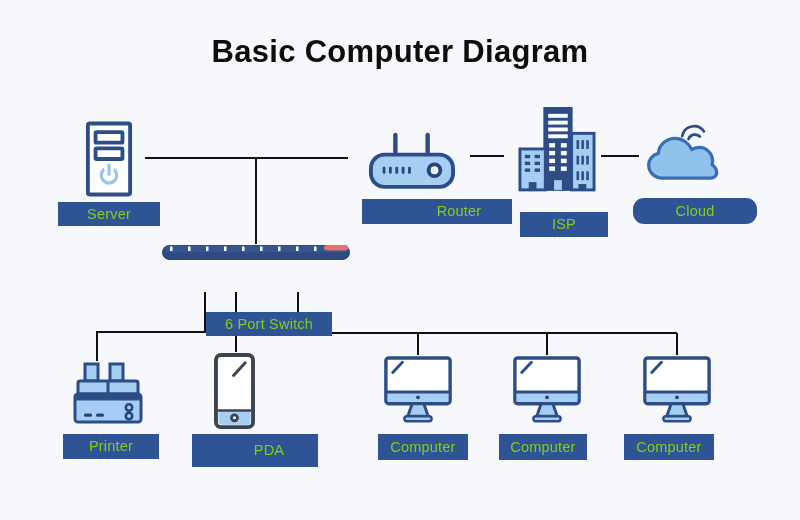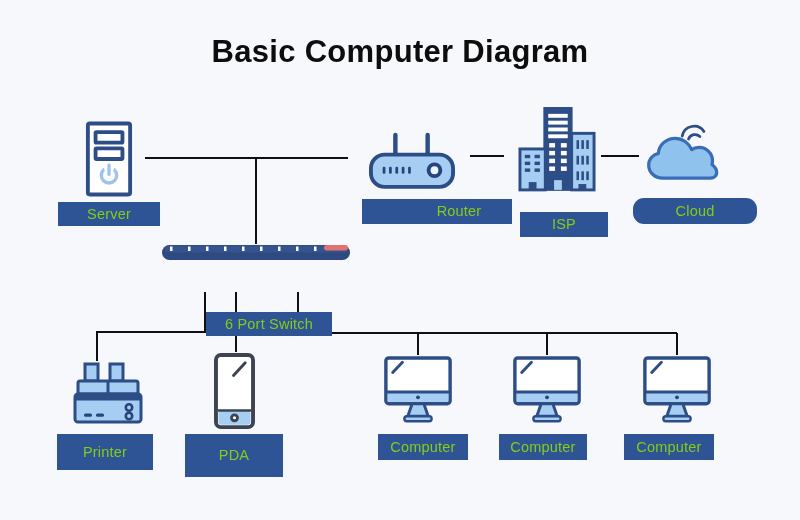--- a/index.html
+++ b/index.html
@@ -152,31 +152,31 @@
     <rect x="37" y="3" width="13" height="17" fill="#a6cdf2" stroke="#2c4d85" stroke-width="3"></rect>
     <rect x="5" y="20" width="60" height="13" rx="2" fill="#a6cdf2" stroke="#2c4d85" stroke-width="3"></rect>
     <path d="M35 20 V33" stroke="#2c4d85" stroke-width="3"></path>
     <rect x="2" y="33" width="66" height="28" rx="3" fill="#a6cdf2" stroke="#2c4d85" stroke-width="3"></rect>
     <rect x="3" y="33" width="64" height="6.5" fill="#2c4d85"></rect>
     <circle cx="56" cy="46.5" r="3.2" fill="#a6cdf2" stroke="#27457a" stroke-width="2.6"></circle>
     <circle cx="56" cy="55" r="3.2" fill="#a6cdf2" stroke="#27457a" stroke-width="2.6"></circle>
     <rect x="11" y="52.5" width="8" height="3.2" rx="1.5" fill="#27457a"></rect>
     <rect x="23" y="52.5" width="8" height="3.2" rx="1.5" fill="#27457a"></rect>
   </svg>
-  <div class="label" style="left:57px;top:434px;width:96px;height:36px;">Printer</div>
+  <div class="label" style="left:63px;top:434px;width:96px;height:25px;">Printer</div>
 
   <svg class="abs" style="left:213px;top:352px;" width="43" height="78" viewBox="0 0 44 80">
     <rect x="3" y="3" width="38" height="74" rx="5" fill="#ffffff" stroke="#3d4450" stroke-width="4"></rect>
     <path d="M21 24 L33 11" stroke="#3d4450" stroke-width="3" stroke-linecap="round"></path>
     <rect x="5.5" y="60" width="33" height="14.5" rx="3" fill="#a6cdf2"></rect>
     <path d="M5 60 H39" stroke="#3d4450" stroke-width="2.5"></path>
     <circle cx="22" cy="67.5" r="4.5" fill="#3d4450"></circle>
     <circle cx="22" cy="67.5" r="1.6" fill="#ffffff"></circle>
   </svg>
-  <div class="label" style="left:185px;top:434px;width:98px;height:43px;">PDA</div>
+  <div class="label" style="left:192px;top:434px;width:98px;height:33px;padding-left:28px;">PDA</div>
 
   <svg class="abs" style="left:383px;top:356px;" width="70" height="72" viewBox="0 0 70 74">
     <rect x="2" y="2" width="66" height="47" rx="3" fill="#ffffff" stroke="#2c4d85" stroke-width="3.5"></rect>
     <rect x="4" y="37.5" width="62" height="9.7" fill="#a6cdf2"></rect>
     <path d="M2 37 H68" stroke="#2c4d85" stroke-width="3"></path>
     <circle cx="35" cy="42.5" r="2" fill="#27457a"></circle>
     <path d="M9 17 L19 6.5" stroke="#2c4d85" stroke-width="3" stroke-linecap="round"></path>
     <path d="M29 49 L41 49 L45.5 62 L24.5 62 Z" fill="#a6cdf2" stroke="#2c4d85" stroke-width="3" stroke-linejoin="round"></path>
     <rect x="21" y="62" width="28" height="5" rx="2.5" fill="#a6cdf2" stroke="#2c4d85" stroke-width="2.5"></rect>
   </svg>

